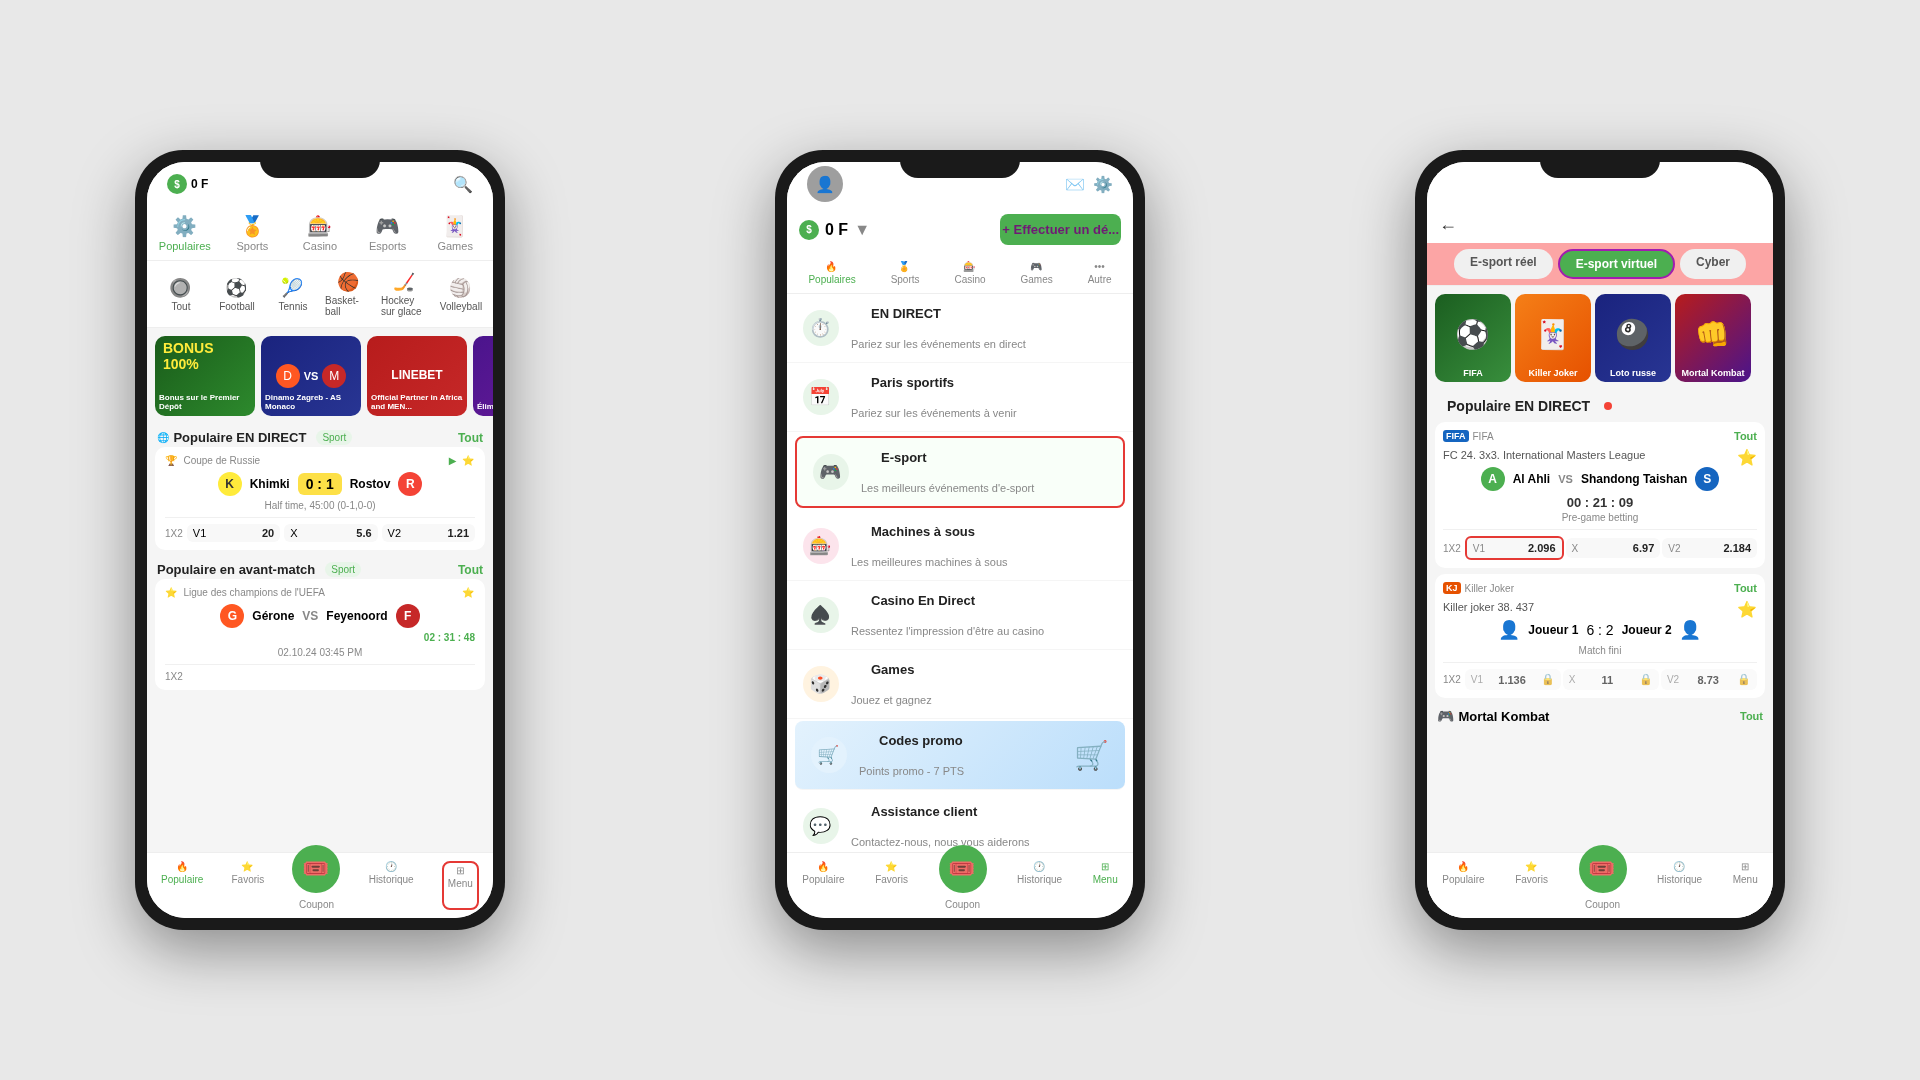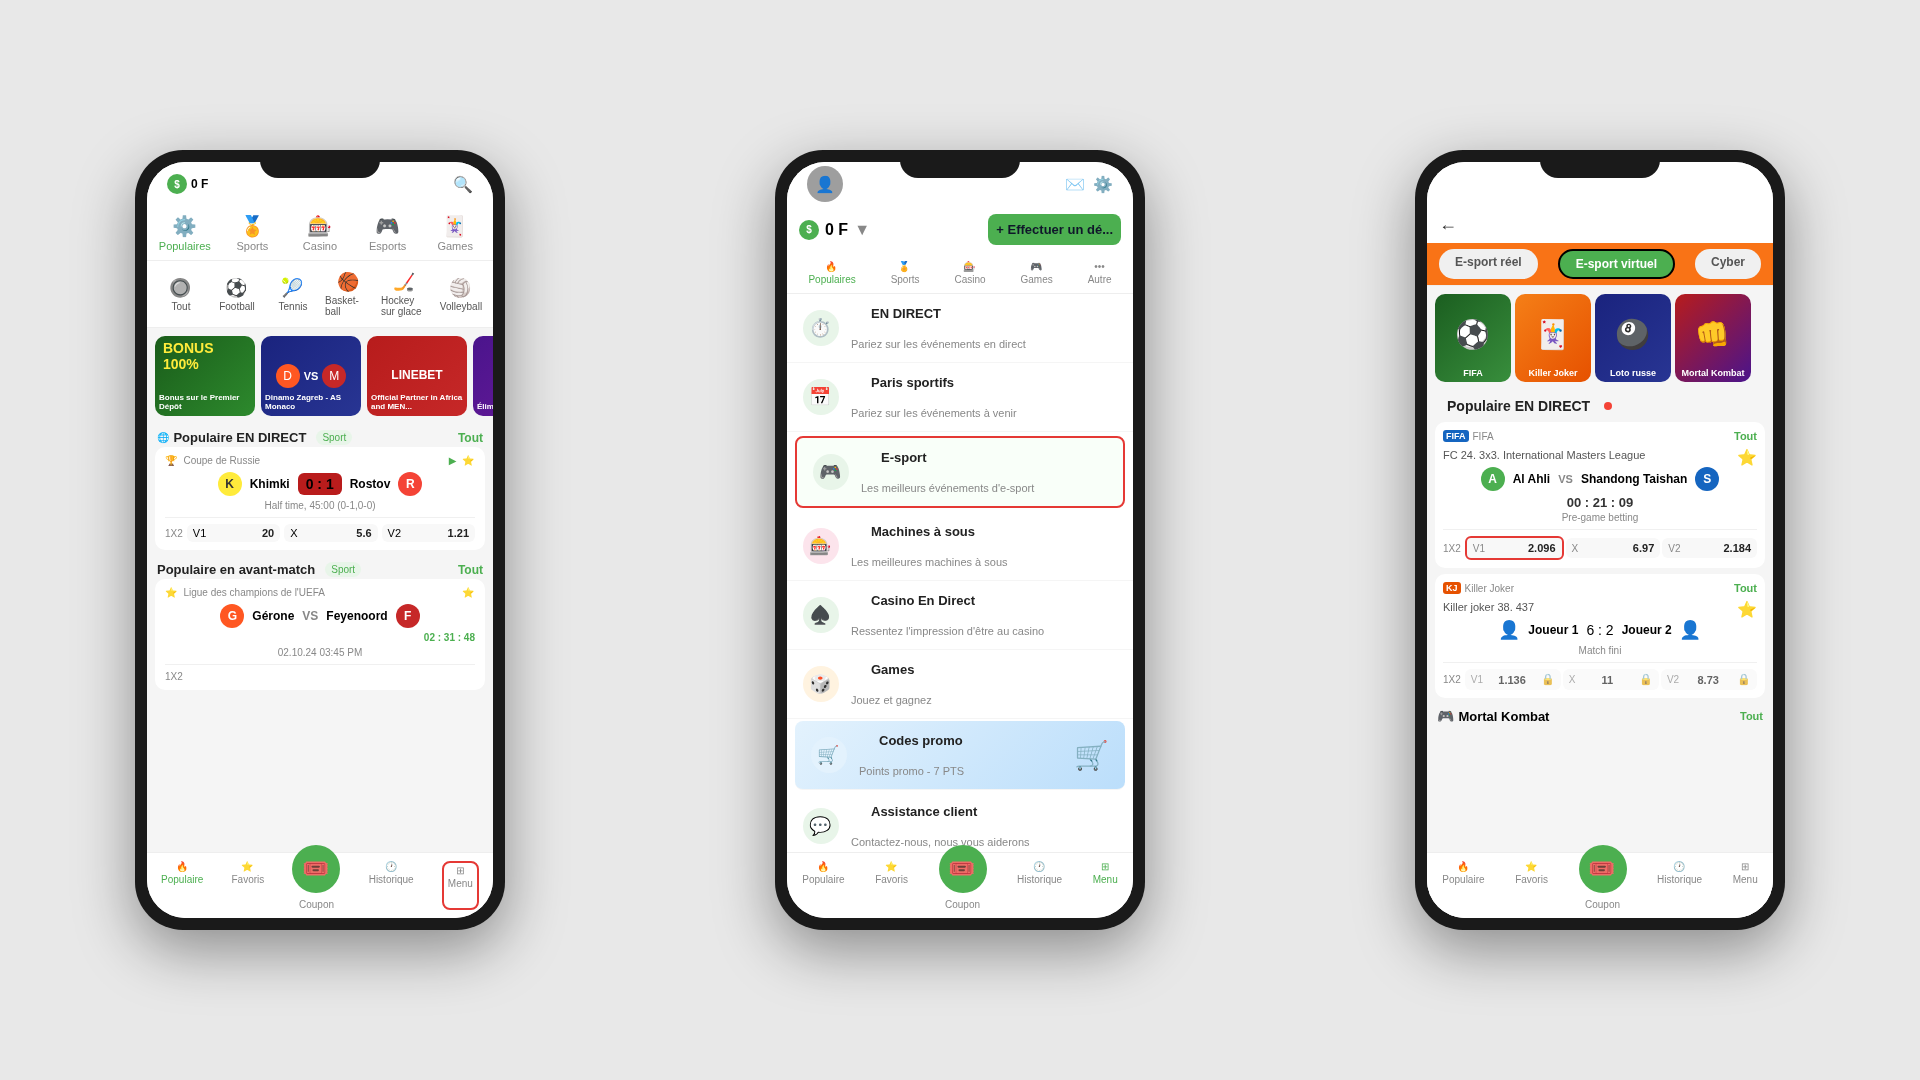--- a/index.html
+++ b/index.html
@@ -168,21 +168,21 @@
     }
     .p1-match-teams {
       display: flex;
       align-items: center;
       justify-content: center;
       gap: 8px;
       font-size: 12px;
       font-weight: 600;
     }
     .p1-score {
-      background: #b91c1c;
+      background: #fde047;
       padding: 3px 8px;
       border-radius: 6px;
       font-size: 14px;
       font-weight: 700;
     }
     .p1-match-info {
       text-align: center;
       color: #888;
       font-size: 10px;
       margin-top: 4px;
@@ -256,24 +256,24 @@
       border-radius: 50%;
       background: #9e9e9e;
       display: flex;
       align-items: center;
       justify-content: center;
       color: #fff;
       font-size: 16px;
     }
     .p2-deposit-btn {
       background: #4caf50;
-      color: #0f172a;
+      color: #701a75;
       border: none;
       border-radius: 8px;
-      padding: 8px 8px;
+      padding: 8px 2px;
       font-size: 13px;
       font-weight: 600;
       white-space: nowrap;
     }
     .p2-nav-tabs {
       background: #fff;
       display: flex;
       align-items: center;
       justify-content: space-around;
       padding: 8px 4px;
@@ -359,39 +359,39 @@
     .p3-content { flex: 1; overflow: hidden; display: flex; flex-direction: column; background: #f5f5f5; }
     .p3-topbar {
       background: #fff;
       padding: 8px 12px;
       display: flex;
       align-items: center;
       gap: 12px;
     }
     .p3-back { font-size: 18px; color: #333; }
     .p3-tab-row {
-      background: #f97316;
+      background: #fca5a5;
       display: flex;
       justify-content: center;
-      gap: 20px;
+      gap: 5px;
       padding: 6px 0;
       border-bottom: 1px solid #eee;
     }
     .p3-tab {
       padding: 6px 16px;
       border-radius: 20px;
       font-size: 12px;
       font-weight: 600;
       color: #555;
       background: #f0f0f0;
     }
     .p3-tab.highlighted {
       background: #4caf50;
       color: #fff;
-      border: 2px solid #000000;
+      border: 2px solid #a21caf;
     }
     .p3-games-row {
       display: flex;
       gap: 4px;
       padding: 8px;
       overflow-x: hidden;
     }
     .p3-game-card {
       width: 76px;
       height: 88px;

